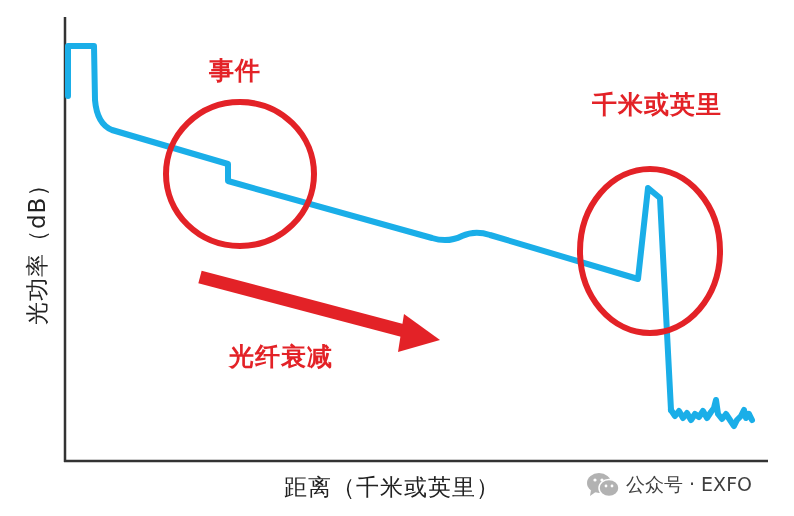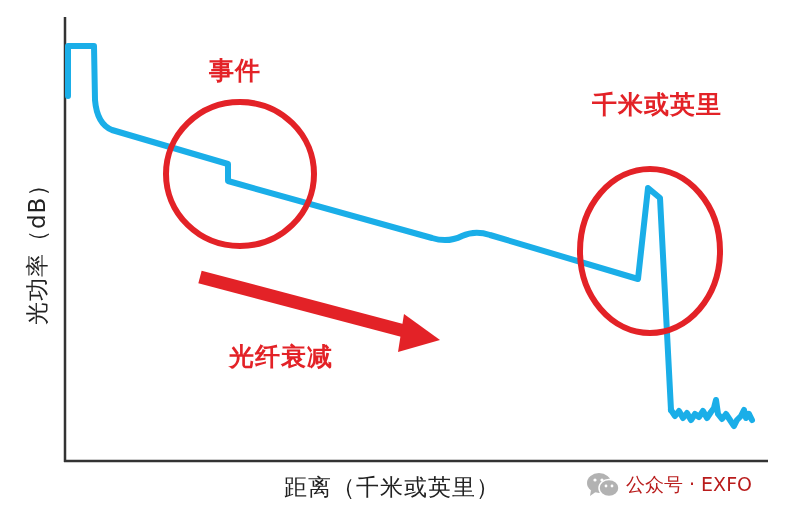--- a/index.html
+++ b/index.html
@@ -3,21 +3,21 @@
 <meta charset="utf-8">
 <style>
   html, body { margin: 0; padding: 0; background: #ffffff; }
   body { width: 794px; height: 516px; position: relative; overflow: hidden;
          font-family: "DejaVu Sans", "Liberation Sans", sans-serif; }
   #stage { position: absolute; left: 0; top: 0; width: 794px; height: 516px; }
   .lbl { position: absolute; white-space: nowrap; }
   .red-lbl { color: #e32227; font-weight: bold; font-size: 25px; letter-spacing: 1px; }
   .axis-lbl { color: #222222; font-size: 23px; letter-spacing: 1px; }
   .ylab { left: 22px; top: 250px; transform-origin: left top; transform: rotate(-90deg) translate(-75px, 0); }
-  .wm { color: #b91c1c; font-size: 19px; display: flex; align-items: flex-start; gap: 6px; }
+  .wm { color: #404040; font-size: 19px; display: flex; align-items: flex-start; gap: 6px; }
 </style>
 </head>
 <body>
 
 <div id="stage">
   <svg width="794" height="516" viewBox="0 0 794 516">
 
     <line x1="65" y1="17" x2="65" y2="462" stroke="#333333" stroke-width="2.5"></line>
     <line x1="64" y1="461" x2="768" y2="461" stroke="#333333" stroke-width="2.5"></line>
 

